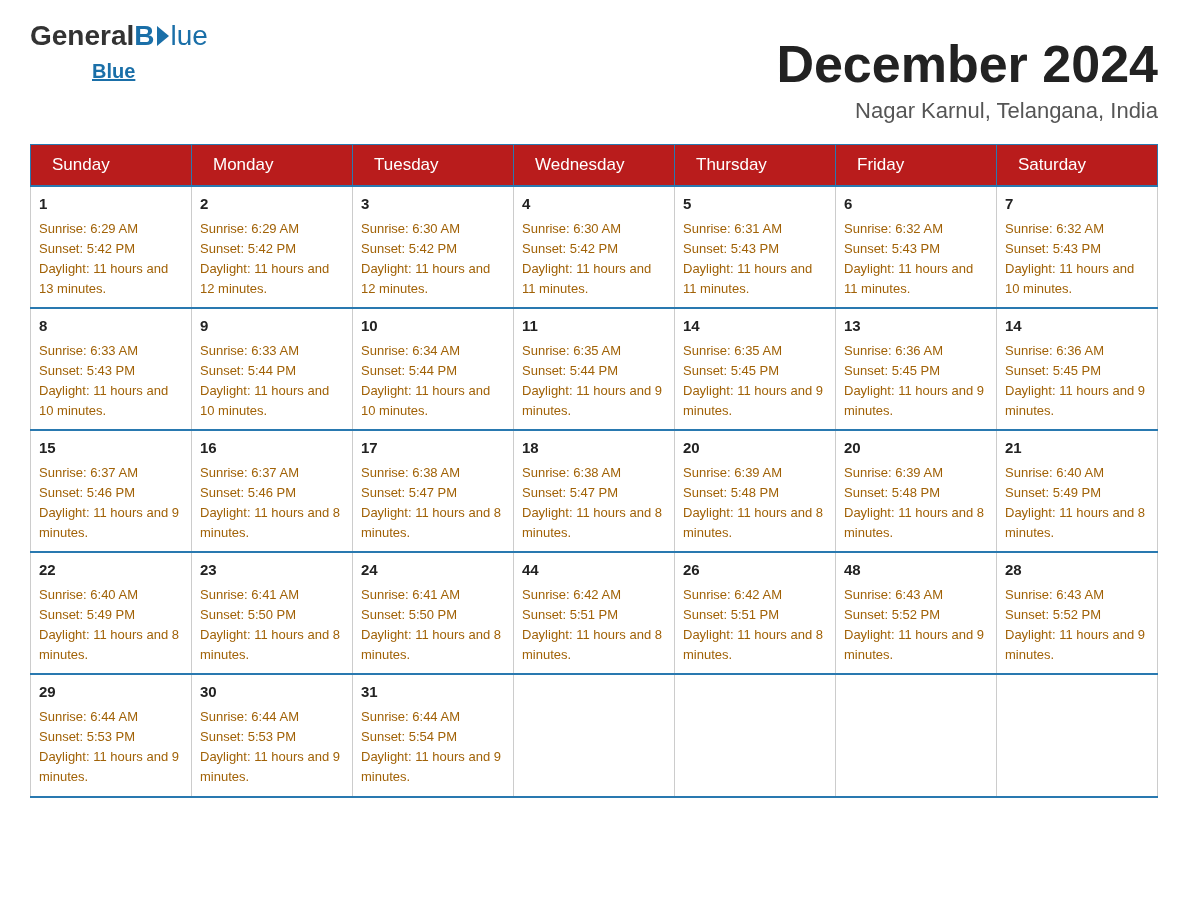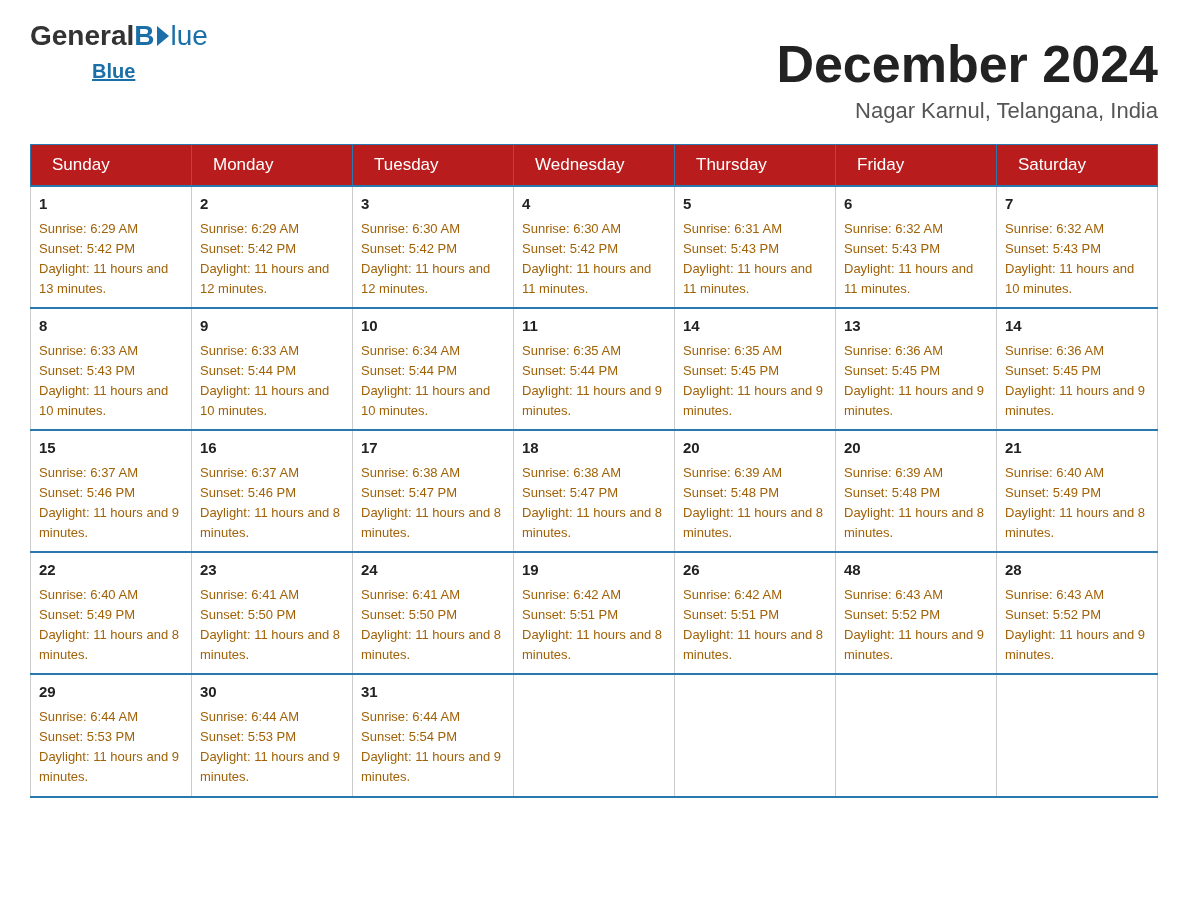--- a/index.html
+++ b/index.html
@@ -251,21 +251,21 @@
       </td>
         <td>
         <span class="day-number">23</span>
         <span class="day-info">Sunrise: 6:41 AM<br>Sunset: 5:50 PM<br>Daylight: 11 hours and 8 minutes.</span>
       </td>
         <td>
         <span class="day-number">24</span>
         <span class="day-info">Sunrise: 6:41 AM<br>Sunset: 5:50 PM<br>Daylight: 11 hours and 8 minutes.</span>
       </td>
         <td>
-        <span class="day-number">19</span>
+        <span class="day-number">44</span>
         <span class="day-info">Sunrise: 6:42 AM<br>Sunset: 5:51 PM<br>Daylight: 11 hours and 8 minutes.</span>
       </td>
         <td>
         <span class="day-number">26</span>
         <span class="day-info">Sunrise: 6:42 AM<br>Sunset: 5:51 PM<br>Daylight: 11 hours and 8 minutes.</span>
       </td>
         <td>
         <span class="day-number">48</span>
         <span class="day-info">Sunrise: 6:43 AM<br>Sunset: 5:52 PM<br>Daylight: 11 hours and 9 minutes.</span>
       </td>

